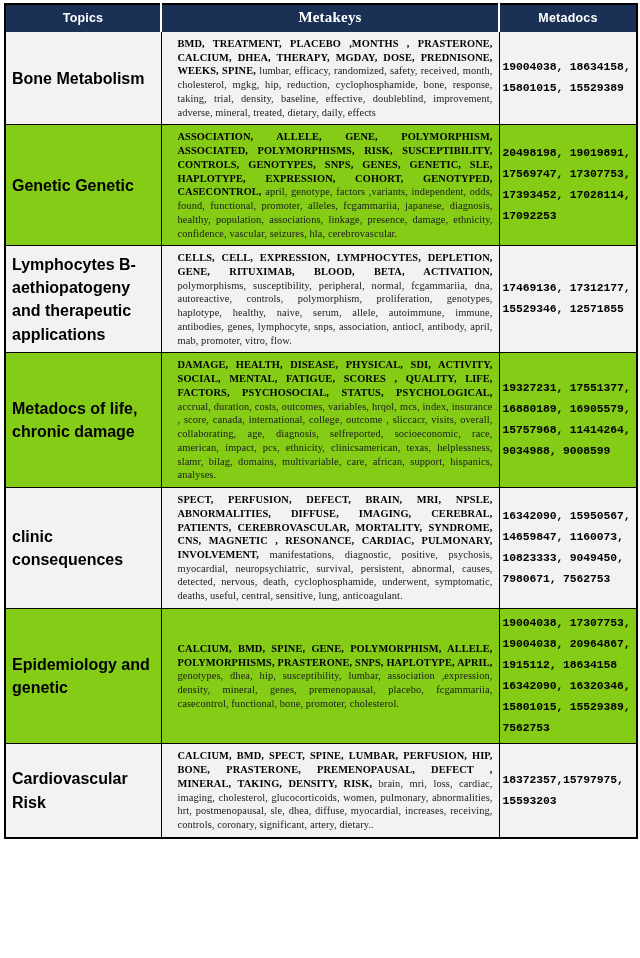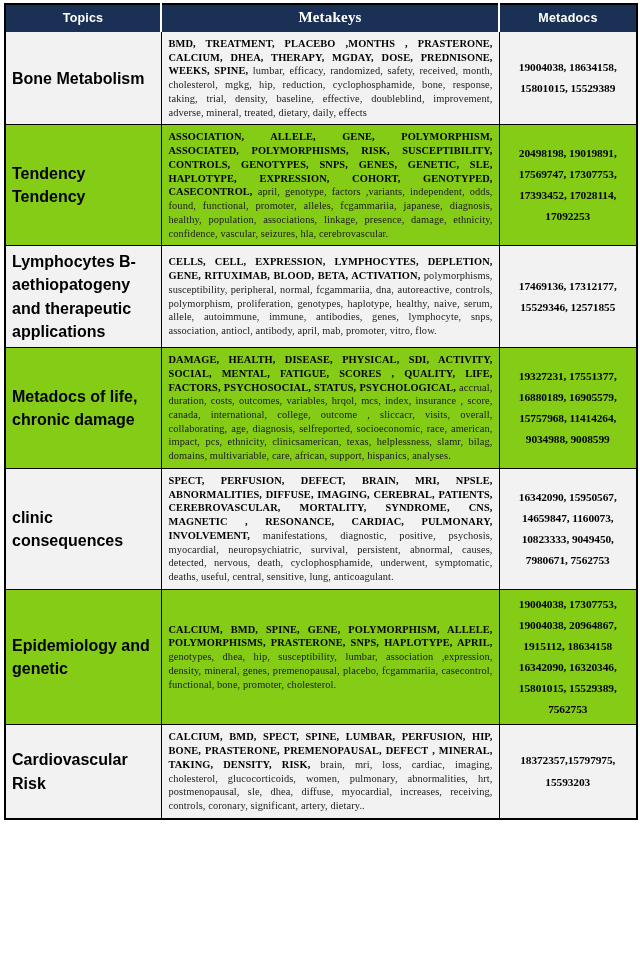--- a/index.html
+++ b/index.html
@@ -71,31 +71,30 @@
     color: #000000;
     padding: 4px 6px;
     line-height: 1.45;
   }
   td.keys {
     font-family: "Liberation Serif", serif;
     font-size: 10.4px;
     color: #1a1a1a;
     text-align: justify;
     text-justify: inter-word;
-    padding: 5px 6px 5px 7px;
+    padding: 5px 6px 5px 16px;
     line-height: 1.32;
     letter-spacing: 0.1px;
   }
   td.keys .caps {
     font-weight: bold;
     color: #000000;
   }
   td.docs {
-    text-align: center;
-    font-family: Liberation Serif, serif;
+    font-family: Liberation Mono, monospace;
     font-size: 11.4px;
     font-weight: bold;
     color: #000000;
     padding: 4px 3px;
     line-height: 1.85;
     letter-spacing: -0.1px;
   }
 
   .caption {
     margin: 6px 22px 0 22px;
@@ -128,21 +127,21 @@
     </thead>
     <tbody>
 
       <tr class="alt">
         <td class="topic">Bone Metabolism</td>
         <td class="keys"><span class="caps">BMD, TREATMENT, PLACEBO ,MONTHS , PRASTERONE, CALCIUM, DHEA, THERAPY, MGDAY, DOSE, PREDNISONE, WEEKS, SPINE,</span><span> lumbar, efficacy, randomized, safety, received, month, cholesterol, mgkg, hip, reduction, cyclophosphamide, bone, response, taking, trial, density, baseline, effective, doubleblind, improvement, adverse, mineral, treated, dietary, daily, effects</span></td>
         <td class="docs">19004038, 18634158, 15801015, 15529389</td>
       </tr>
 
       <tr class="plain">
-        <td class="topic">Tendency Tendency</td>
+        <td class="topic">Genetic Genetic</td>
         <td class="keys"><span class="caps">ASSOCIATION, ALLELE, GENE, POLYMORPHISM, ASSOCIATED, POLYMORPHISMS, RISK, SUSCEPTIBILITY, CONTROLS, GENOTYPES, SNPS, GENES, GENETIC, SLE, HAPLOTYPE, EXPRESSION, COHORT, GENOTYPED, CASECONTROL,</span><span> april, genotype, factors ,variants, independent, odds, found, functional, promoter, alleles, fcgammariia, japanese, diagnosis, healthy, population, associations, linkage, presence, damage, ethnicity, confidence, vascular, seizures, hla, cerebrovascular.</span></td>
         <td class="docs">20498198, 19019891, 17569747, 17307753, 17393452, 17028114, 17092253</td>
       </tr>
 
       <tr class="alt">
         <td class="topic">Lymphocytes B-aethiopatogeny and therapeutic applications</td>
         <td class="keys"><span class="caps">CELLS, CELL, EXPRESSION, LYMPHOCYTES, DEPLETION, GENE, RITUXIMAB, BLOOD, BETA, ACTIVATION,</span><span> polymorphisms, susceptibility, peripheral, normal, fcgammariia, dna, autoreactive, controls, polymorphism, proliferation, genotypes, haplotype, healthy, naive, serum, allele, autoimmune, immune, antibodies, genes, lymphocyte, snps, association, antiocl, antibody, april, mab, promoter, vitro, flow.</span></td>
         <td class="docs">17469136, 17312177, 15529346, 12571855</td>
       </tr>
 

